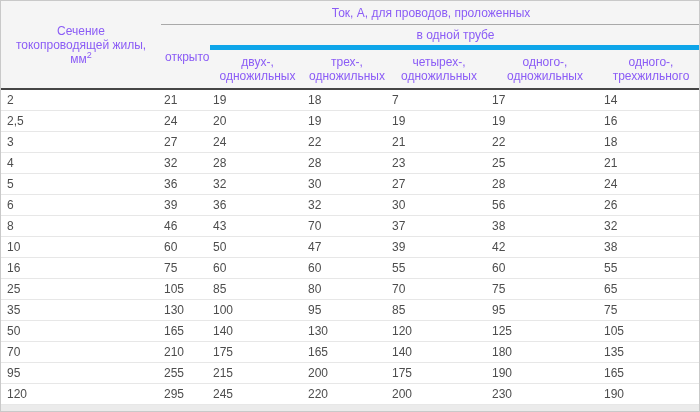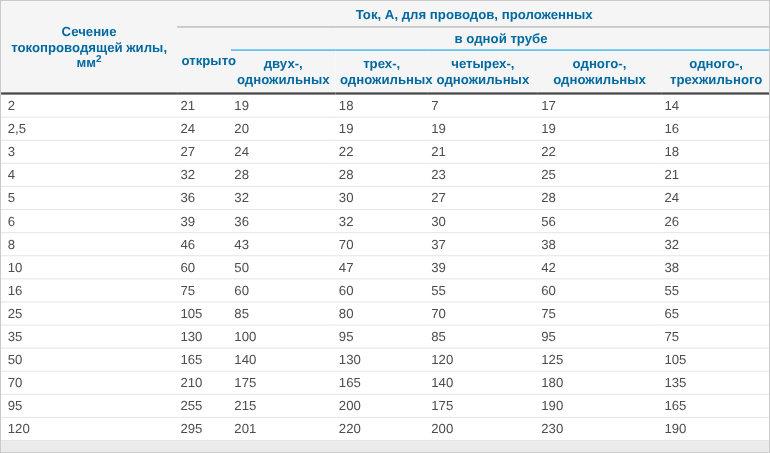--- a/index.html
+++ b/index.html
@@ -8,26 +8,26 @@
     border:1px solid #c9c9c9;
     display:flex;flex-direction:column;
     background:#fff;
     font-family:"Liberation Sans",sans-serif;
     overflow:hidden;
   }
   table.wire{border-collapse:collapse;table-layout:fixed;width:100%;}
   
   thead th{
     background:#f5f5f5;
-    font-size:12px;font-weight:bold;color:#0369a1;
+    font-size:12px;font-weight:normal;color:#8b5cf6;
     text-align:center;vertical-align:middle;
     line-height:14px;padding:3px 4px;
   }
   th.top-head{border-bottom:1px solid #a9a9a9;height:17px;}
-  th.tube-head{border-bottom:1px solid #0ea5e9;height:13px;}
+  th.tube-head{border-bottom:5px solid #0ea5e9;height:13px;}
   th.hdr-bottom{border-bottom:2px solid #454545;}
   th.col-head{height:34px;padding:2px 4px;}
   th.c1-head{padding:17px 8px;}
   sup.sq{font-size:9px;line-height:0;}
   
   tbody td{
     font-size:12px;color:#4d4d4d;
     line-height:14px;height:14px;
     padding:3px 2px 3px 3px;
     border-bottom:1px solid #e7e7e7;
@@ -209,21 +209,21 @@
         <td>255</td>
         <td>215</td>
         <td>200</td>
         <td>175</td>
         <td>190</td>
         <td>165</td>
       </tr>
       <tr>
         <td class="section">120</td>
         <td>295</td>
-        <td>201</td>
+        <td>245</td>
         <td>220</td>
         <td>200</td>
         <td>230</td>
         <td>190</td>
       </tr>
     </tbody>
   </table>
   <div class="bottom-strip"></div>
 </div>
 

